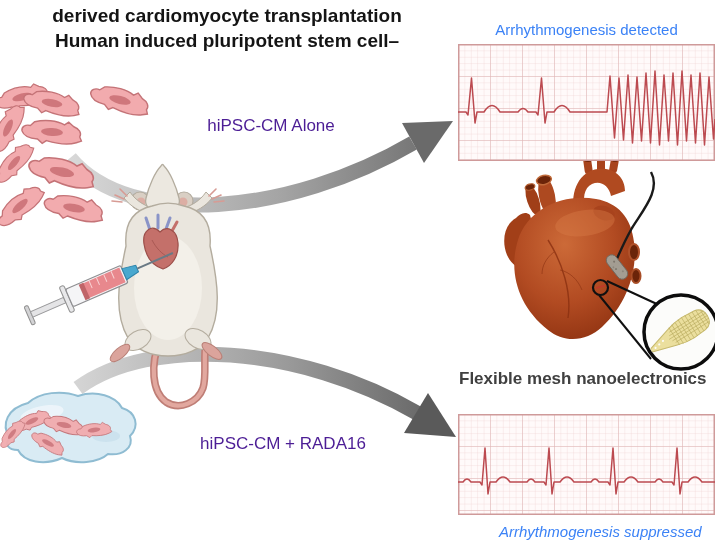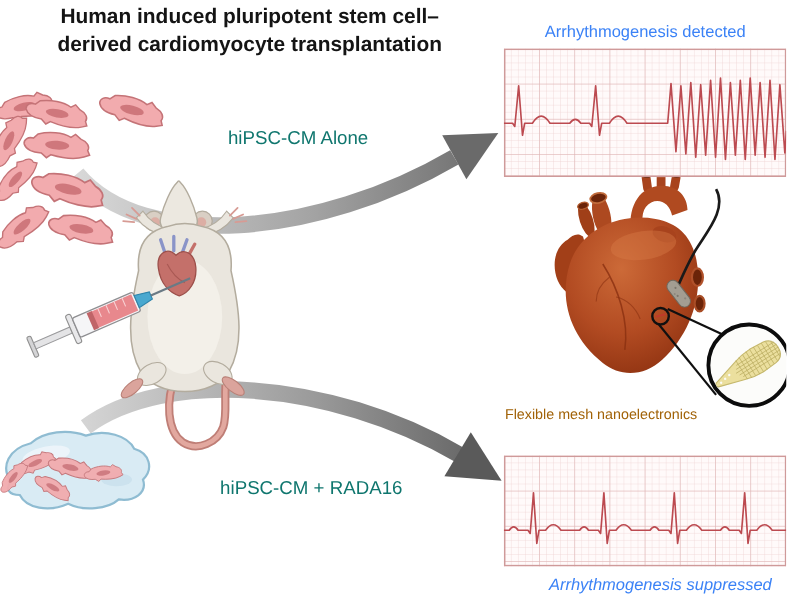--- a/index.html
+++ b/index.html
@@ -1,25 +1,25 @@
 <!DOCTYPE html>
 <html><head>
 <meta charset="utf-8">
 <style>
   html,body{margin:0;padding:0;background:#ffffff;}
   #page{position:relative;width:715px;height:550px;overflow:hidden;background:#ffffff;
         font-family:"Liberation Sans",sans-serif;color:#1a1a1a;}
   .abs{position:absolute;}
   .page-title{left:8px;top:3px;width:438px;text-align:center;
               font-size:19px;line-height:25px;font-weight:bold;color:#141414;}
-  .pathway-label{font-size:17px;color:#0f766e;white-space:nowrap;}
+  .pathway-label{font-size:17px;color:#4c1d95;white-space:nowrap;}
   .outcome-label{font-size:15px;color:#3b82f6;white-space:nowrap;}
   .outcome-top{left:458px;top:21px;width:257px;text-align:center;}
   .outcome-bottom{left:499px;top:523px;font-style:italic;}
-  .device-label{left:459px;top:369px;font-size:13px;font-weight:normal;color:#a16207;white-space:nowrap;}
+  .device-label{left:459px;top:369px;font-size:17px;font-weight:bold;color:#404040;white-space:nowrap;}
   .label-top{left:166px;top:116px;width:210px;text-align:center;}
   .label-bottom{left:172px;top:434px;width:222px;text-align:center;}
   svg{display:block;}
   .ecg-panel{background:#fffafa;}
 </style>
 </head>
 <body>
 
 <div id="page">
 
@@ -200,22 +200,22 @@
         </pattern>
       </defs>
       <rect width="257" height="101" fill="url(#g2s)"></rect>
       <rect width="257" height="101" fill="url(#g2b)"></rect>
       <rect x="0.75" y="0.75" width="255.5" height="99.5" fill="none" stroke="#cf9a9a" stroke-width="1.5"></rect>
       <path d="M 0 68 L 5 68 q 4 -6 8 0 L 22 68 l 2 3 l 3 -37 l 3 46 l 2 -12 L 38 68 q 7 -10 14 0 L 69 68 q 4 -6 8 0 L 86 68 l 2 3 l 3 -37 l 3 46 l 2 -12 L 102 68 q 7 -10 14 0 L 133 68 q 4 -6 8 0 L 150 68 l 2 3 l 3 -37 l 3 46 l 2 -12 L 166 68 q 7 -10 14 0 L 197 68 q 4 -6 8 0 L 214 68 l 2 3 l 3 -37 l 3 46 l 2 -12 L 230 68 q 7 -10 14 0 L 257 68" fill="none" stroke="#bc4a50" stroke-width="1.5" stroke-linejoin="round"></path>
     </svg>
   </div>
 
   <div class="abs page-title">
+    <div>derived cardiomyocyte transplantation</div>
     <div>Human induced pluripotent stem cell–</div>
-    <div>derived cardiomyocyte transplantation</div>
   </div>
 
   <div class="abs pathway-label label-top">hiPSC-CM Alone</div>
 
   <div class="abs pathway-label label-bottom">hiPSC-CM + RADA16</div>
 
   <div class="abs outcome-label outcome-top">Arrhythmogenesis detected</div>
 
   <div class="abs device-label">Flexible mesh nanoelectronics</div>
 

